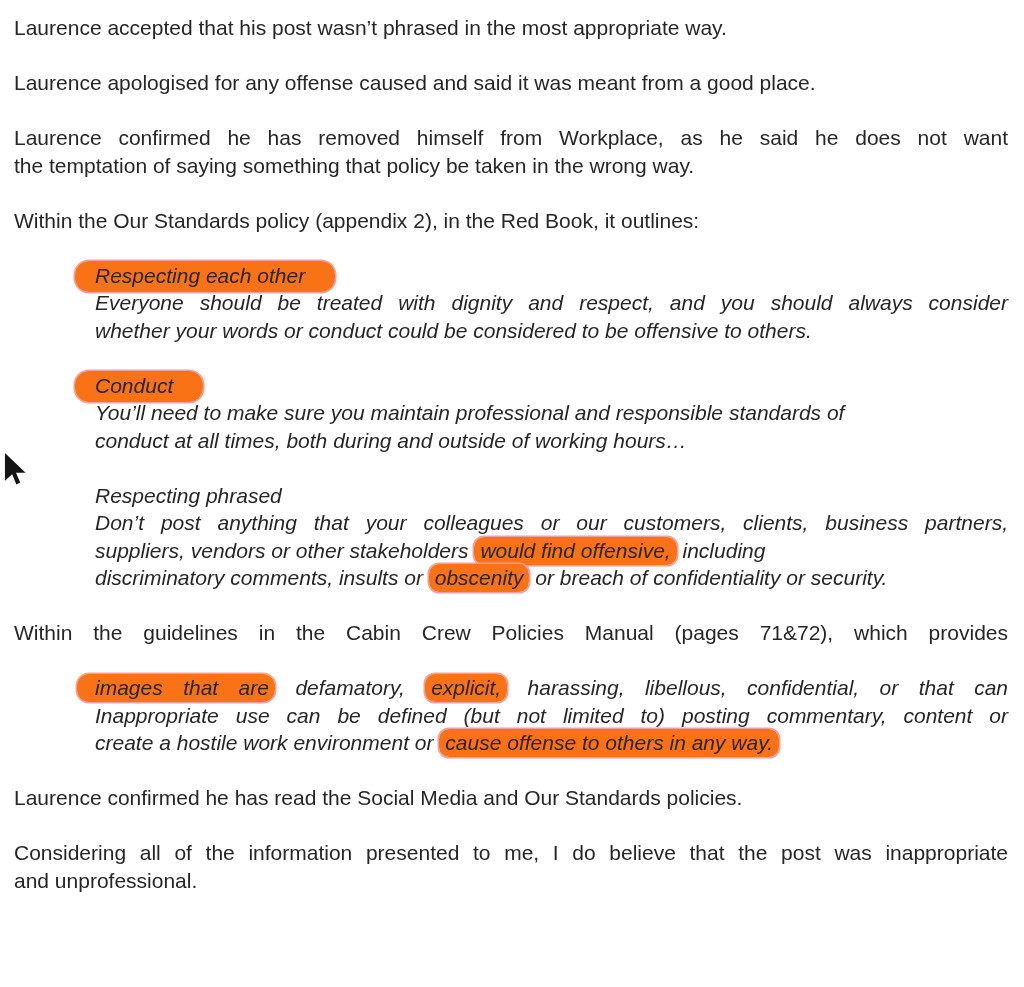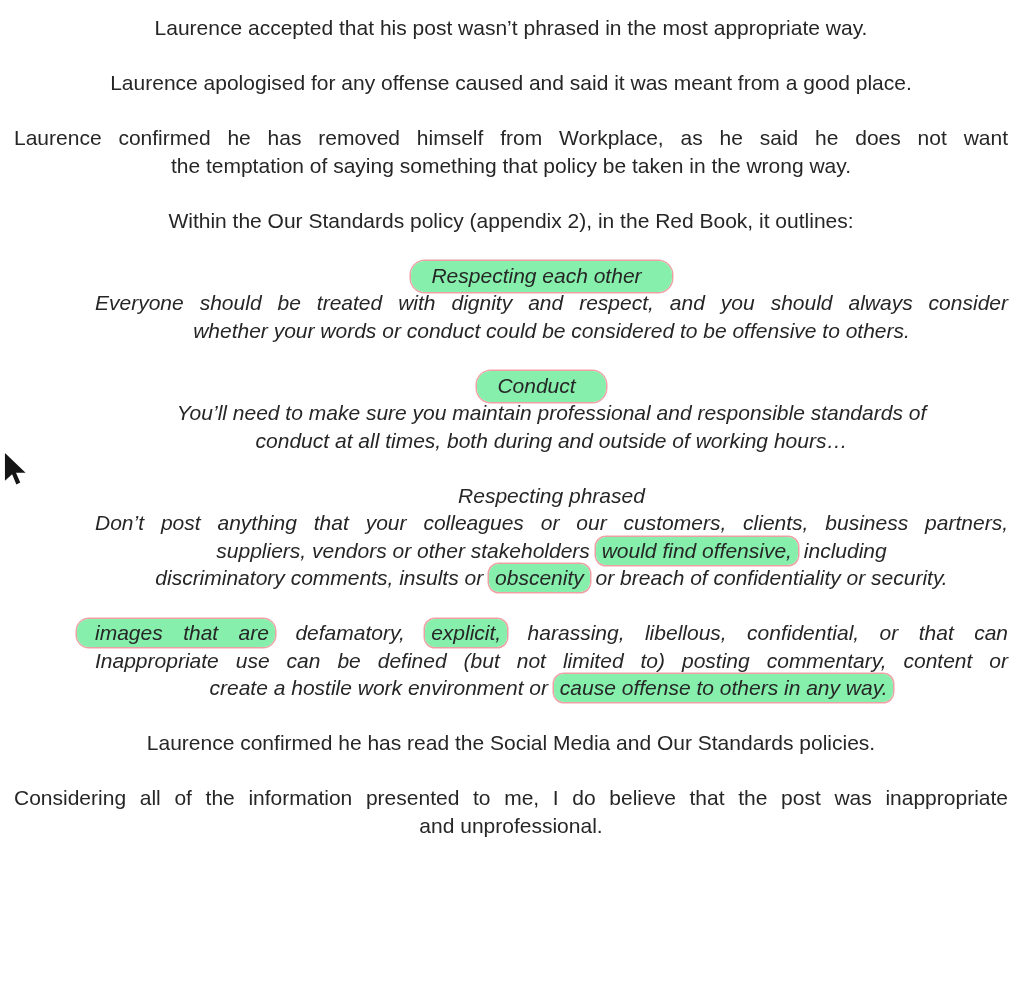--- a/index.html
+++ b/index.html
@@ -18,24 +18,24 @@
     position: absolute;
     left: 14px;
     top: 14px;
     width: 994px;
   }
   p { margin: 0 0 27.5px 0; }
   .q {
     margin-left: 81px;
     font-style: italic;
   }
-  .ln { display: block; text-align: center; }
+  .ln { display: block; }
   .jl { text-align: justify; text-align-last: justify; }
   .hl {
-    background: #86efac;
+    background: #f97316;
     border-radius: 10px;
     padding: 2px 6px 3px;
     box-shadow: 0 0 0 1.5px #efa0a5;
     box-decoration-break: clone;
     -webkit-box-decoration-break: clone;
   }
   .hlt {
     padding: 3px 30px 5px 20px;
     margin-left: -20px;
     border-radius: 14px;
@@ -89,20 +89,21 @@
 
 
   <p class="q">
       <span class="ln"><span>Respecting phrased</span></span>
       <span class="ln jl"><span>Don’t post anything that your colleagues or our customers, clients, business partners,</span></span>
       <span class="ln"><span>suppliers, vendors or other stakeholders </span><span class="hl">would find offensive,</span><span> including</span></span>
       <span class="ln"><span>discriminatory comments, insults or </span><span class="hl">obscenity</span><span> or breach of confidentiality or security.</span></span>
     </p>
 
   <p>
+      <span class="ln jl"><span>Within the guidelines in the Cabin Crew Policies Manual (pages 71&amp;72), which provides</span></span>
     </p>
 
   <p class="q">
       <span class="ln jl"><span class="hl hll">images that are</span><span> defamatory, </span><span class="hl">explicit,</span><span> harassing, libellous, confidential, or that can</span></span>
       <span class="ln jl"><span>Inappropriate use can be defined (but not limited to) posting commentary, content or</span></span>
       <span class="ln"><span>create a hostile work environment or </span><span class="hl">cause offense to others in any way.</span></span>
     </p>
 
   <p>
       <span class="ln"><span>Laurence confirmed he has read the Social Media and Our Standards policies.</span></span>

